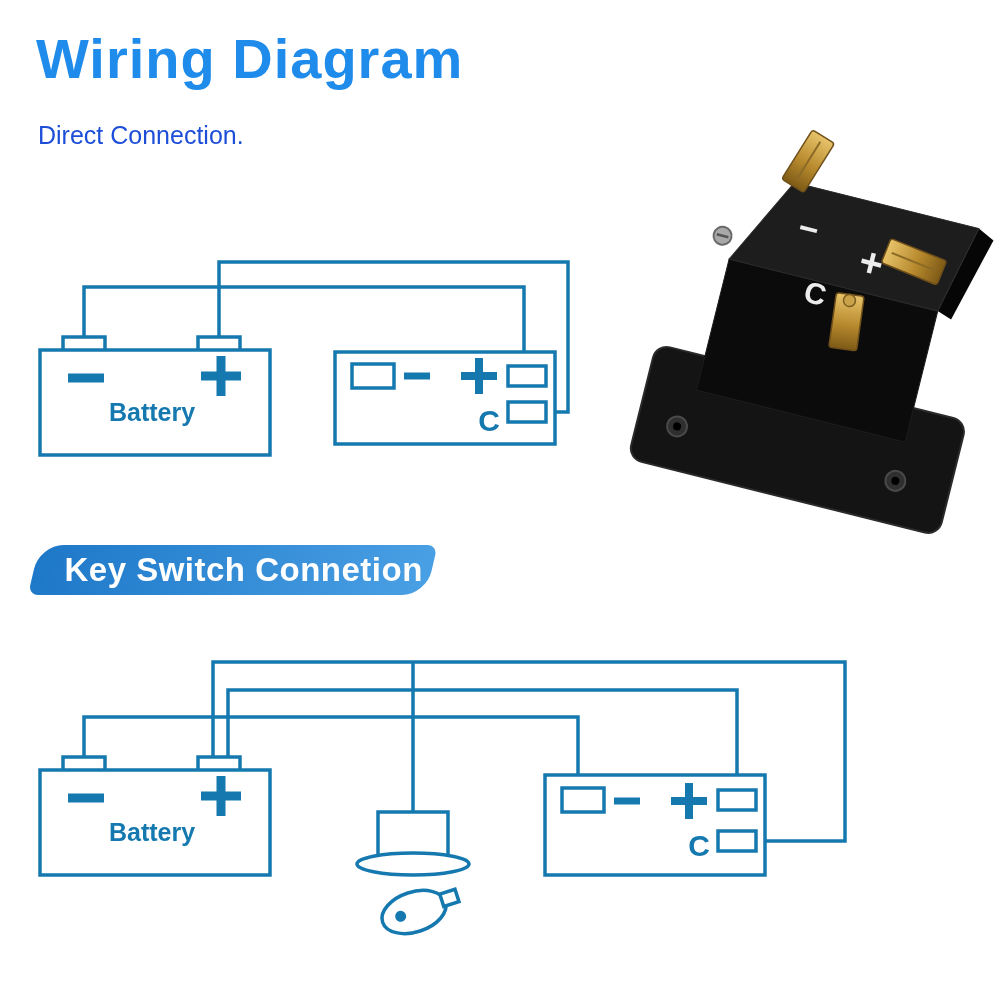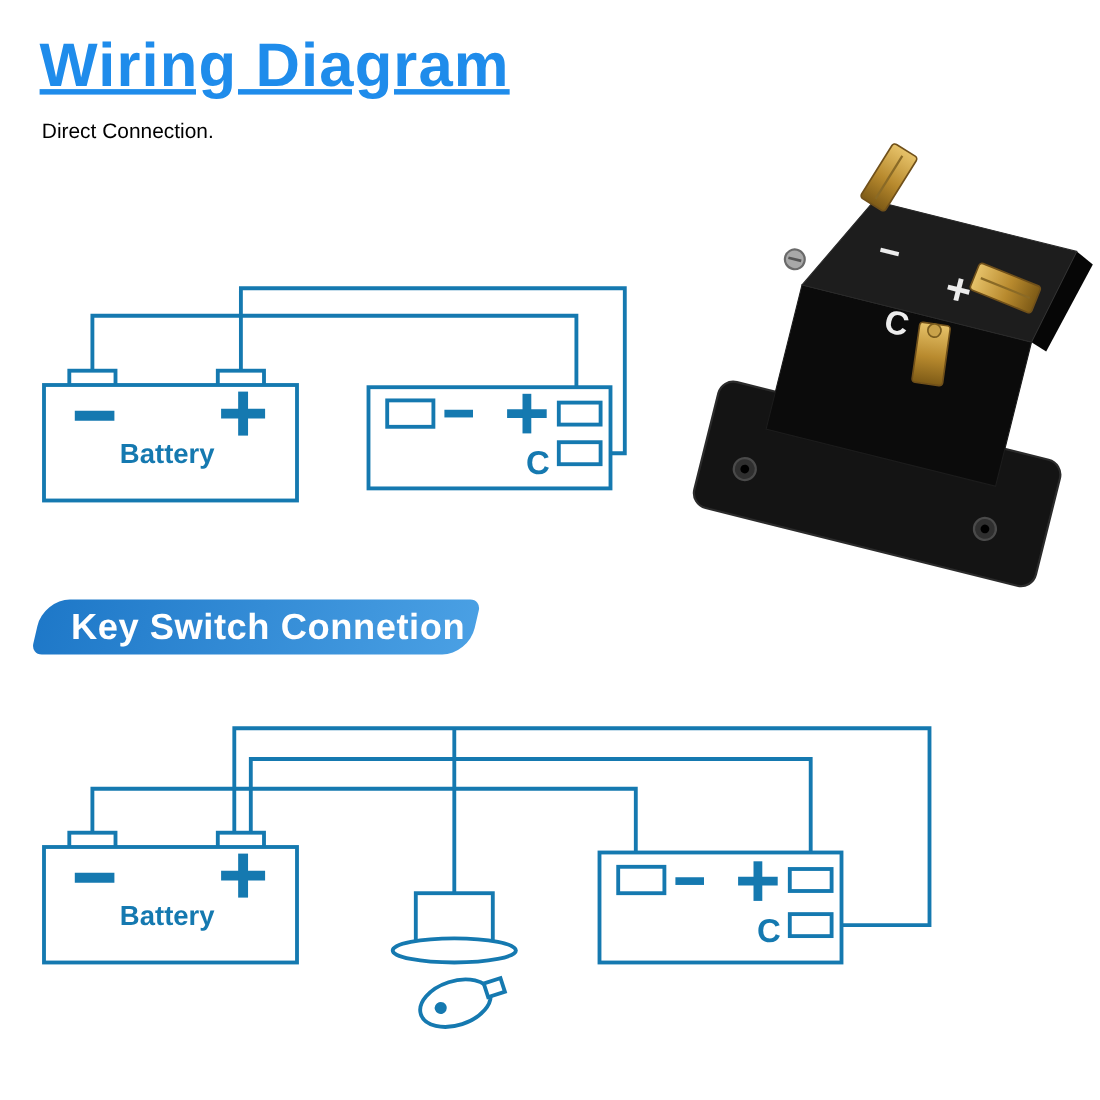--- a/index.html
+++ b/index.html
@@ -4,25 +4,24 @@
 <style>
   html,body { margin:0; padding:0; }
   body {
     width:1000px; height:1000px; background:#ffffff; position:relative;
     font-family:"Liberation Sans", sans-serif; overflow:hidden;
   }
   .page-title {
     position:absolute; left:36px; top:26px; margin:0;
     font-size:56px; font-weight:800; letter-spacing:1px;
     color:#1f8ceb;
-    text-decoration:underline;
   }
   .page-subtitle {
-    position:absolute; left:38px; top:109px; margin:0;
-    font-size:19px; color:#000000;
+    position:absolute; left:38px; top:121px; margin:0;
+    font-size:25px; color:#1d4ed8;
   }
   .banner {
     position:absolute; left:28px; top:545px; width:398px; height:50px;
     background:linear-gradient(95deg,#1e78c8 0%, #4aa0e4 100%);
     border-radius:24px 10px 24px 10px;
     transform:skewX(-13deg); transform-origin:0 100%;
   }
   .banner-label {
     display:block; transform:skewX(13deg);
     padding:6px 0 0 30px;

